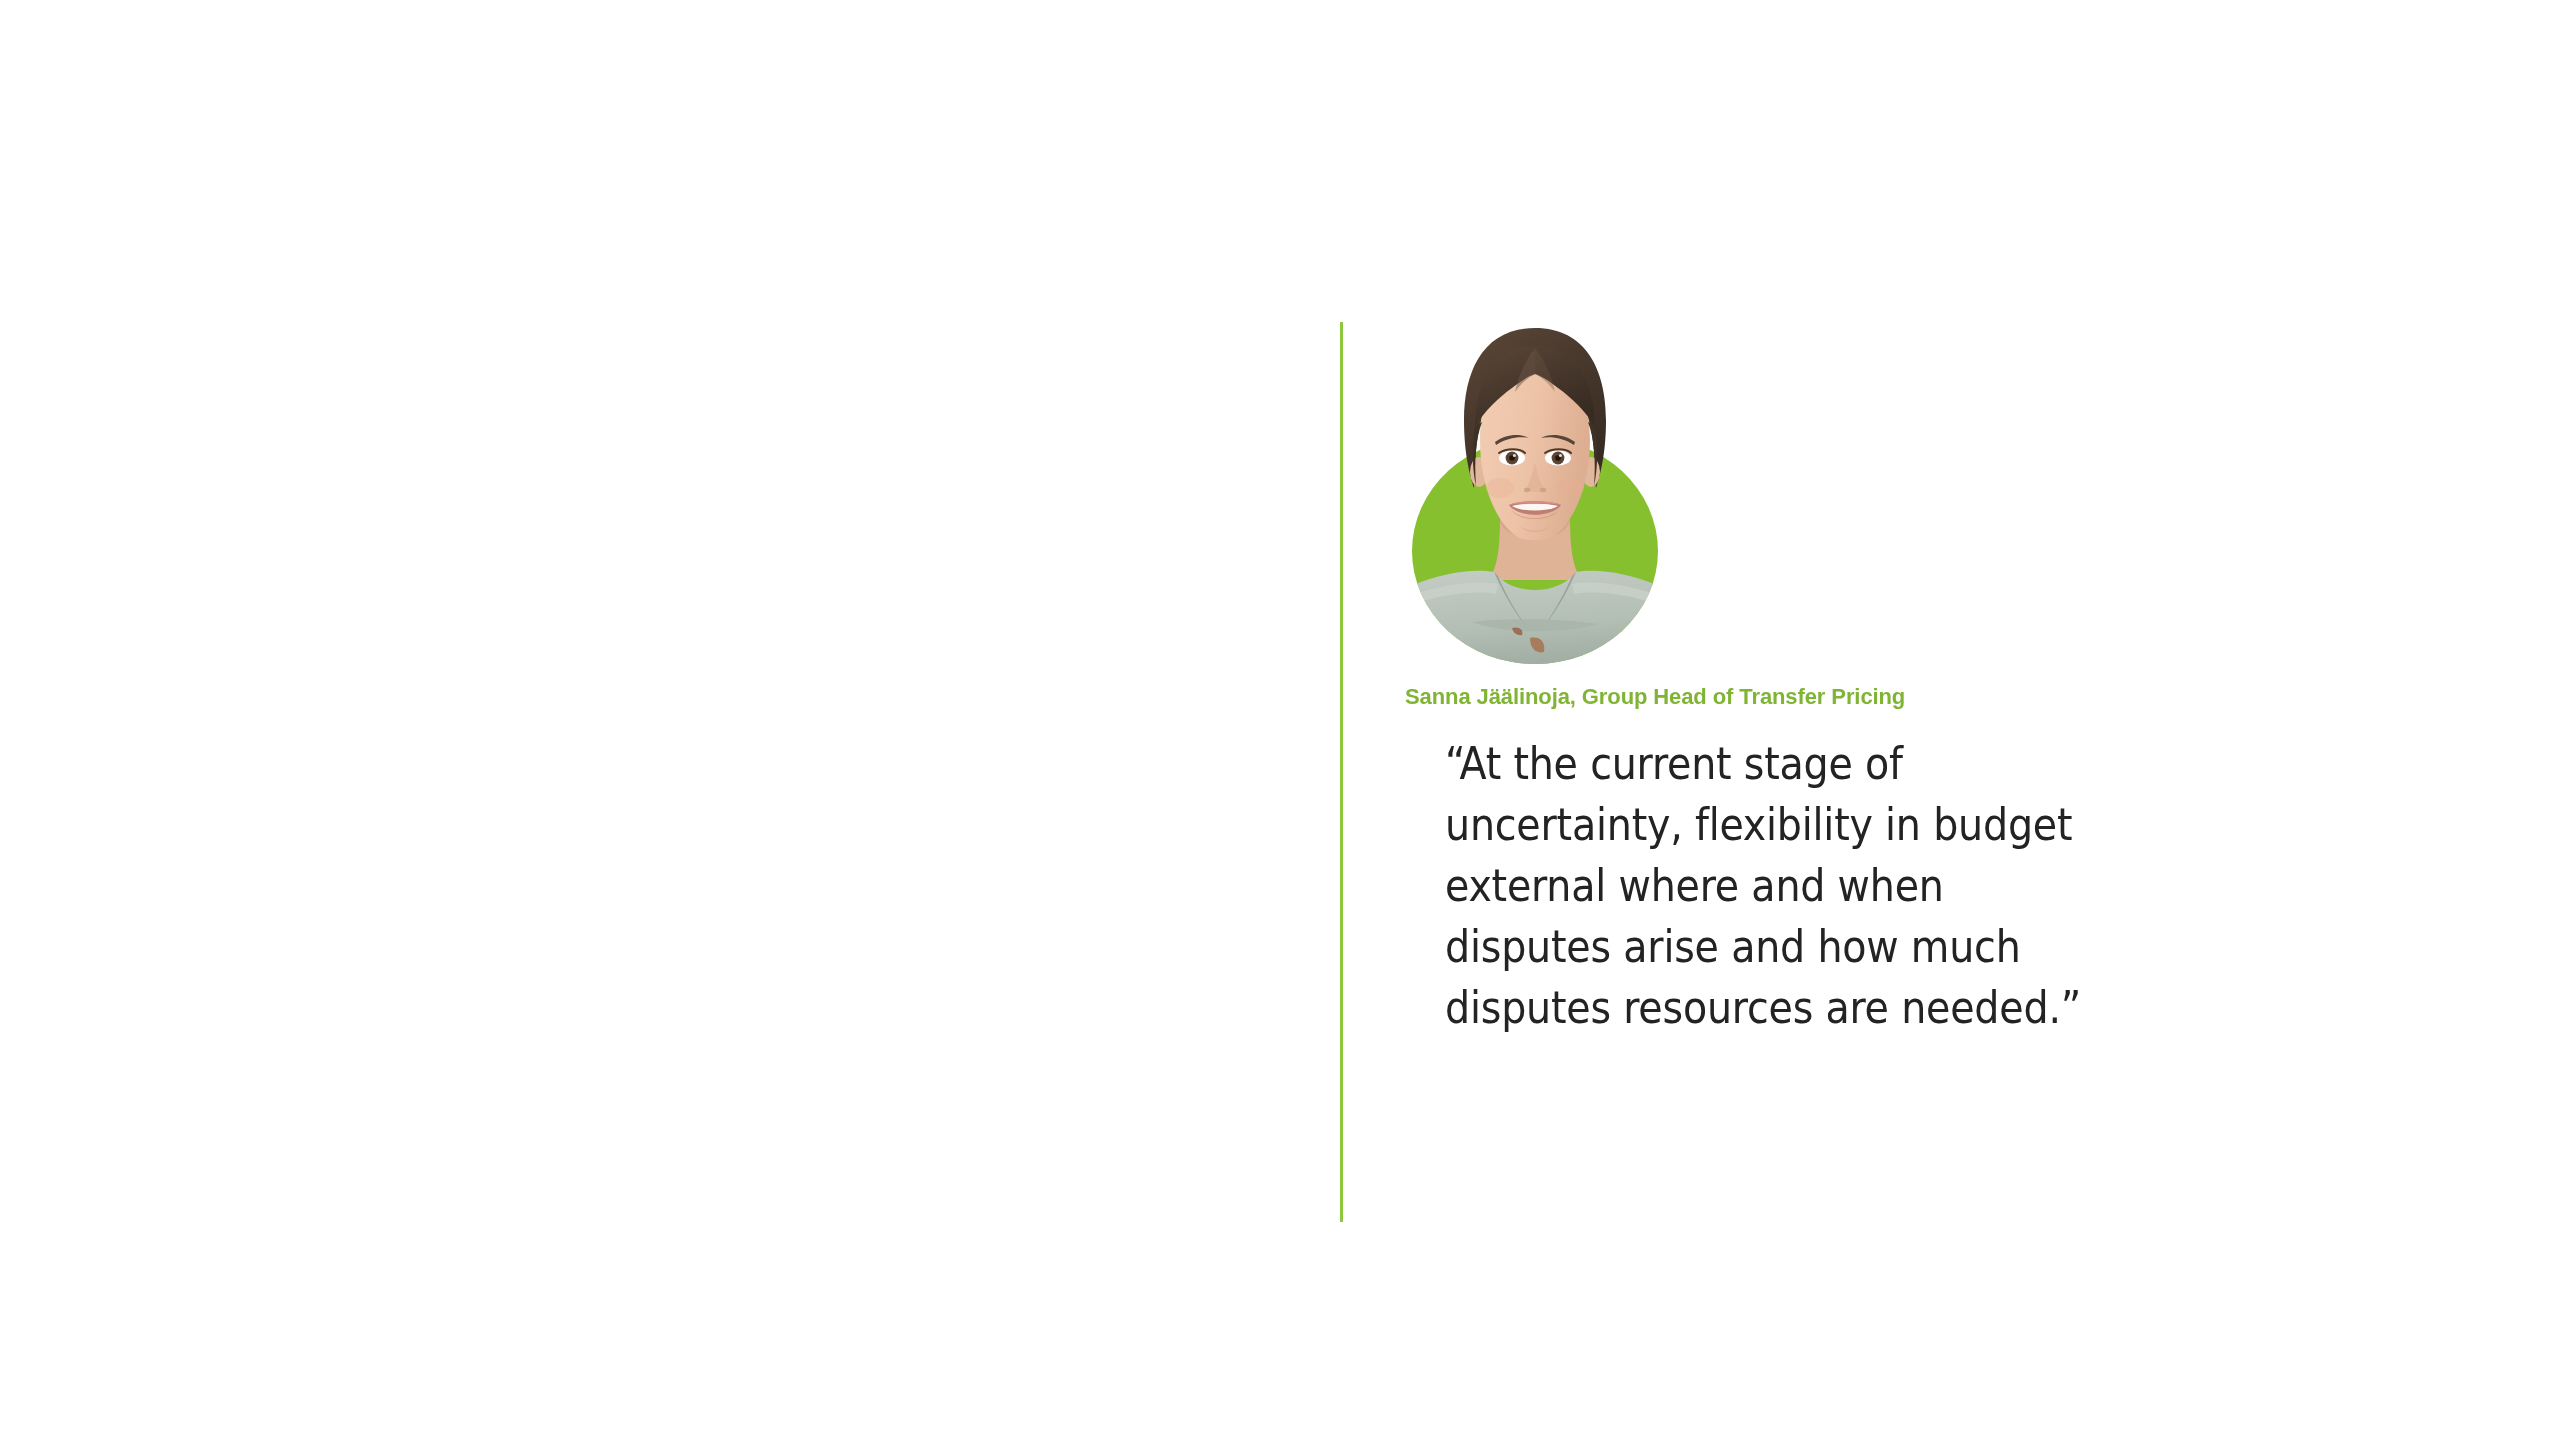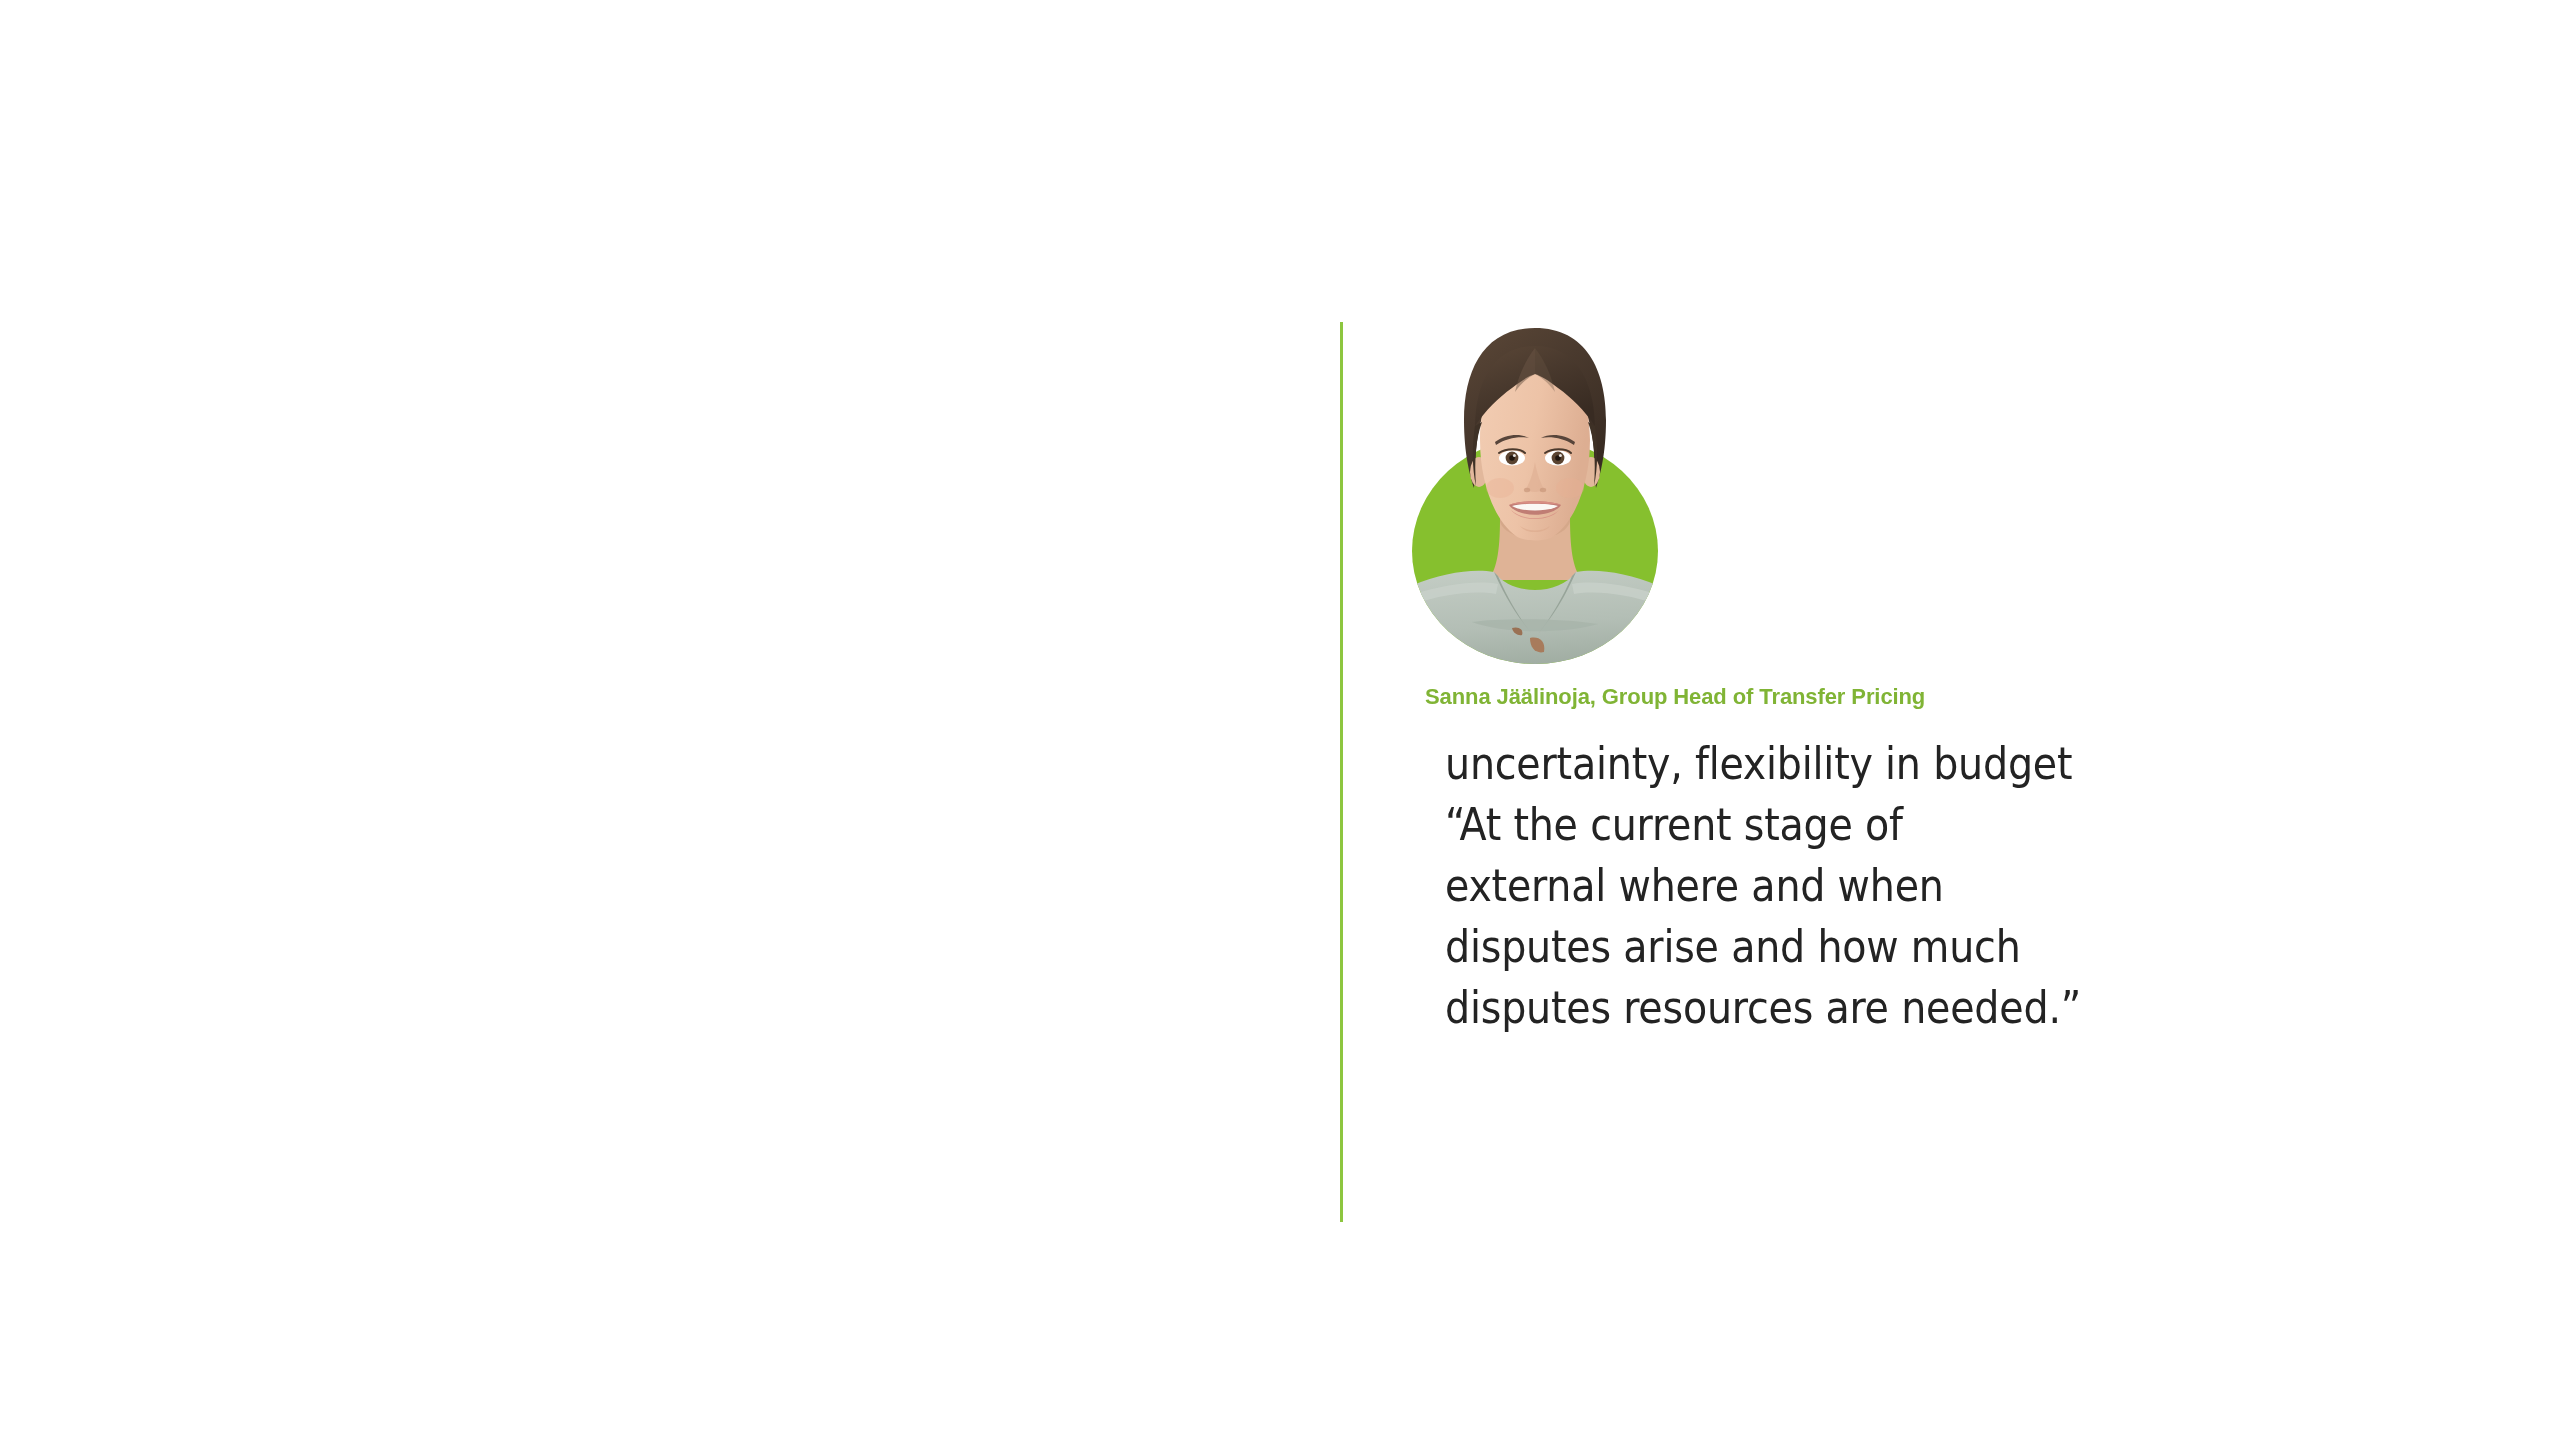--- a/index.html
+++ b/index.html
@@ -80,21 +80,20 @@
     color: #80B435;
     font-size: 22px;
     font-weight: bold;
     line-height: 1.28;
     letter-spacing: -0.1px;
     width: 760px;
   }
   #attribution .attr-line {
     display: block;
     white-space: nowrap;
-    margin-left: 20px;
   }
 
   
   #quote-body {
     margin-top: 22px;
     color: #232323;
     font-size: 44px;
     font-weight: 300;
     line-height: 61px;
     letter-spacing: -0.2px;
@@ -213,21 +212,21 @@
           </g>
         </svg>
       </div>
     </div>
 
     <div id="attribution">
       <span class="attr-line">Sanna Jäälinoja, Group Head of Transfer Pricing</span>
     </div>
 
     <blockquote id="quote-body">
+      <span class="quote-line">“At the current stage of</span>
       <span class="quote-line">uncertainty, flexibility in budget</span>
-      <span class="quote-line">“At the current stage of</span>
       <span class="quote-line">external where and when</span>
       <span class="quote-line">disputes arise and how much</span>
       <span class="quote-line">disputes resources are needed.”</span>
     </blockquote>
 
   </div>
 </div>
 
 </body></html>

